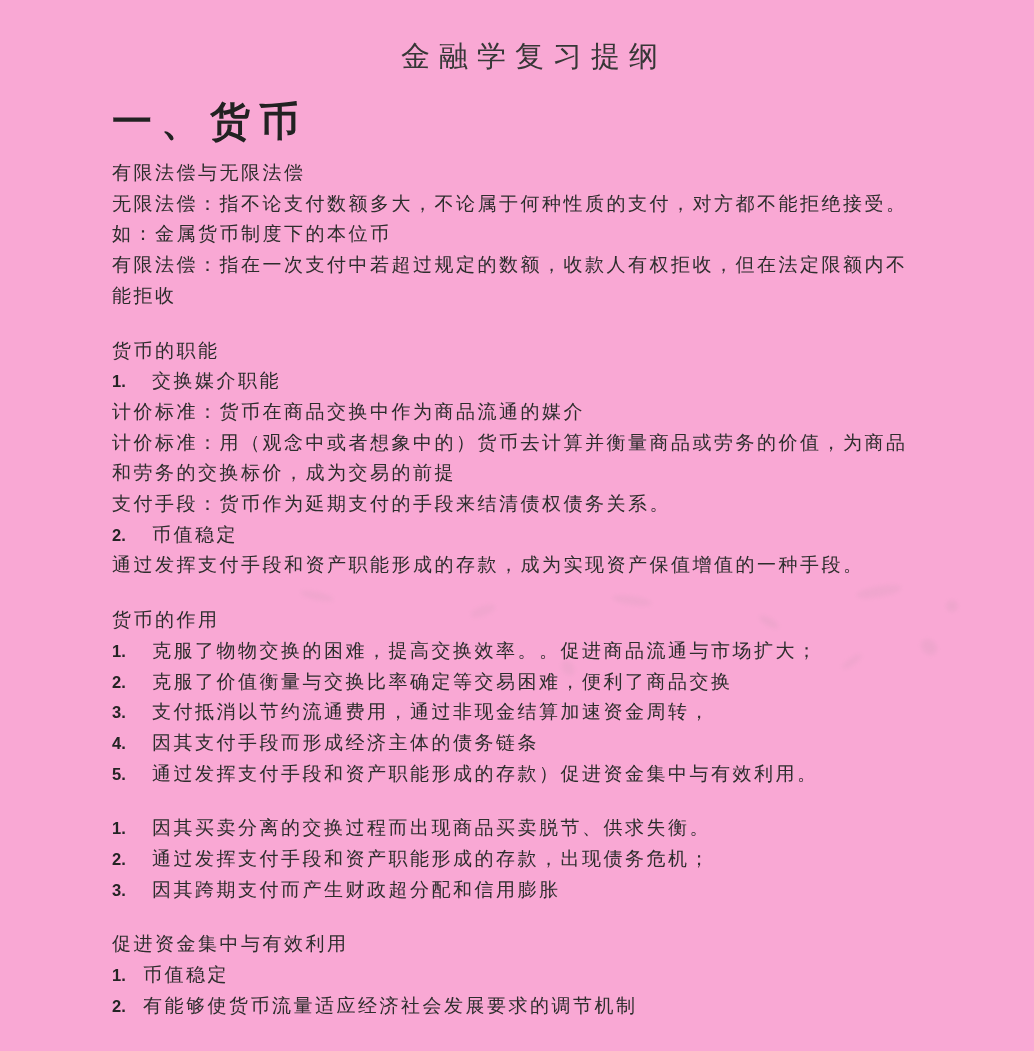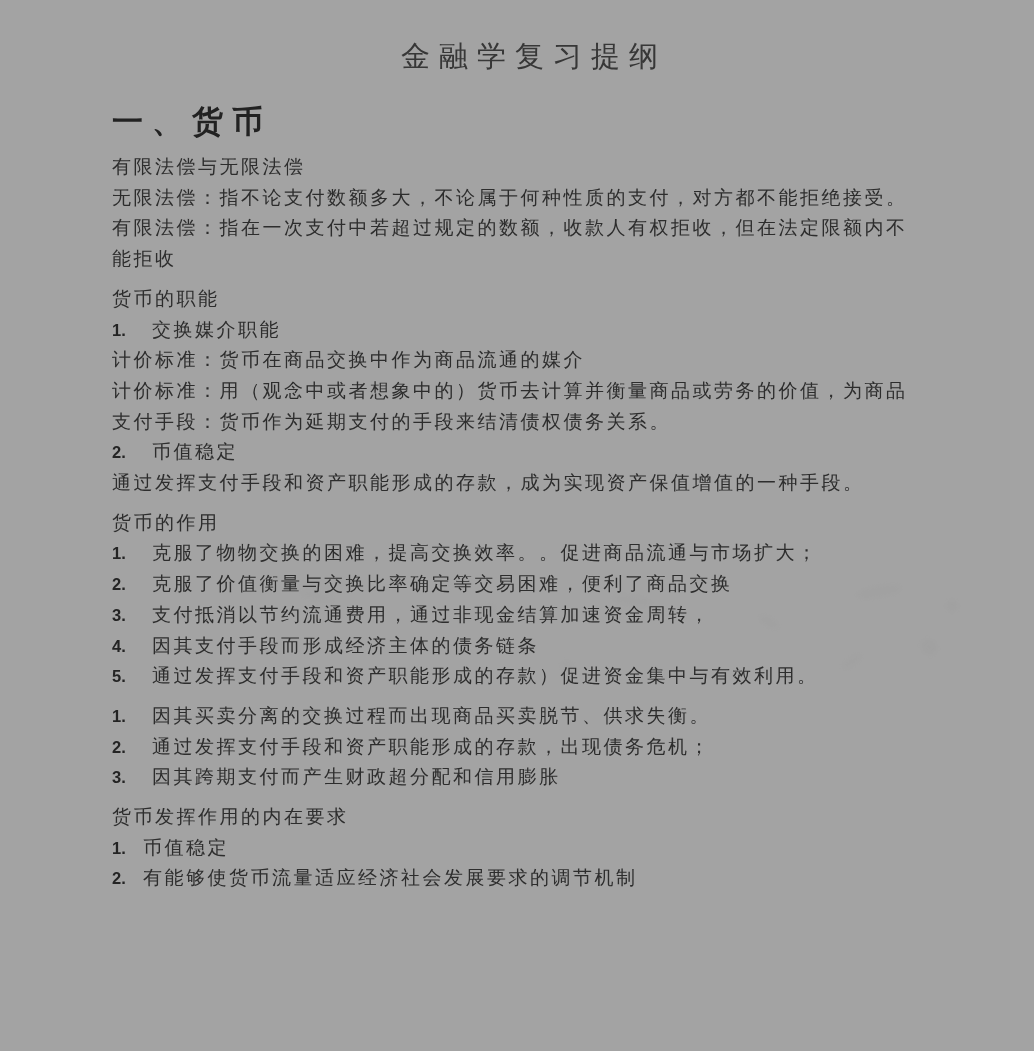--- a/index.html
+++ b/index.html
@@ -4,50 +4,50 @@
 <style>
   html, body {
     margin: 0;
     padding: 0;
     background: #ffffff;
   }
   .page {
     position: relative;
     width: 1034px;
     height: 1051px;
-    background: #a3a3a3;
+    background: #f9a8d4;
     overflow: hidden;
     color: #2d2d2d;
     font-family: "Liberation Serif", "DejaVu Serif", serif;
   }
   .content {
     padding: 0 94px 0 112px;
   }
   .doc-title {
     margin: 36px 0 0 34px;
     text-align: center;
     font-size: 29px;
     line-height: 40px;
     letter-spacing: 9px;
     color: #373737;
     font-weight: normal;
   }
   .chapter-heading {
     margin: 24px 0 0 0;
-    font-size: 31px;
+    font-size: 40px;
     line-height: 44px;
     font-weight: bold;
     letter-spacing: 9px;
     color: #222222;
   }
   .section {
-    margin-top: 9px;
+    margin-top: 24px;
   }
   .section.first {
-    margin-top: 8px;
+    margin-top: 14px;
   }
   .sec-heading,
   .line,
   .row {
     font-size: 19px;
     line-height: 30.7px;
     letter-spacing: 2.5px;
     color: #2d2d2d;
     font-weight: normal;
   }
@@ -106,32 +106,34 @@
 
   <div class="doc-title">金融学复习提纲</div>
 
   <div class="content">
 
     <div class="chapter-heading">一、货币</div>
 
     <div class="section first">
       <div class="sec-heading">有限法偿与无限法偿</div>
       <div class="line">无限法偿：指不论支付数额多大，不论属于何种性质的支付，对方都不能拒绝接受。</div>
+      <div class="line">如：金属货币制度下的本位币</div>
       <div class="line">有限法偿：指在一次支付中若超过规定的数额，收款人有权拒收，但在法定限额内不</div>
       <div class="line">能拒收</div>
     </div>
 
     <div class="section">
       <div class="sec-heading">货币的职能</div>
       <div class="row">
         <span class="num">1.</span>
         <span class="txt">交换媒介职能</span>
       </div>
       <div class="line">计价标准：货币在商品交换中作为商品流通的媒介</div>
       <div class="line">计价标准：用（观念中或者想象中的）货币去计算并衡量商品或劳务的价值，为商品</div>
+      <div class="line">和劳务的交换标价，成为交易的前提</div>
       <div class="line">支付手段：货币作为延期支付的手段来结清债权债务关系。</div>
       <div class="row">
         <span class="num">2.</span>
         <span class="txt">币值稳定</span>
       </div>
       <div class="line">通过发挥支付手段和资产职能形成的存款，成为实现资产保值增值的一种手段。</div>
     </div>
 
     <div class="section">
       <div class="sec-heading">货币的作用</div>
@@ -166,21 +168,21 @@
         <span class="num">2.</span>
         <span class="txt">通过发挥支付手段和资产职能形成的存款，出现债务危机；</span>
       </div>
       <div class="row">
         <span class="num">3.</span>
         <span class="txt">因其跨期支付而产生财政超分配和信用膨胀</span>
       </div>
     </div>
 
     <div class="section">
-      <div class="sec-heading">货币发挥作用的内在要求</div>
+      <div class="sec-heading">促进资金集中与有效利用</div>
       <div class="row sm">
         <span class="num">1.</span>
         <span class="txt">币值稳定</span>
       </div>
       <div class="row sm">
         <span class="num">2.</span>
         <span class="txt">有能够使货币流量适应经济社会发展要求的调节机制</span>
       </div>
     </div>
 

